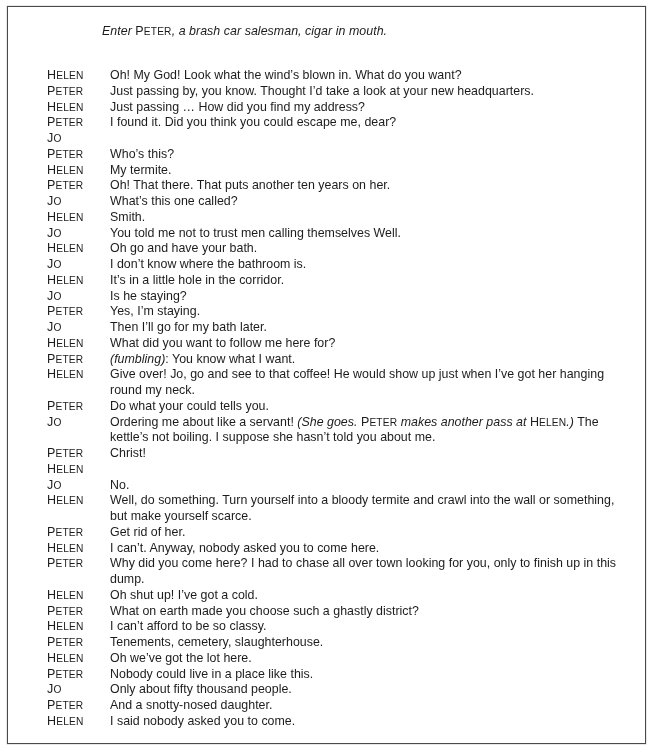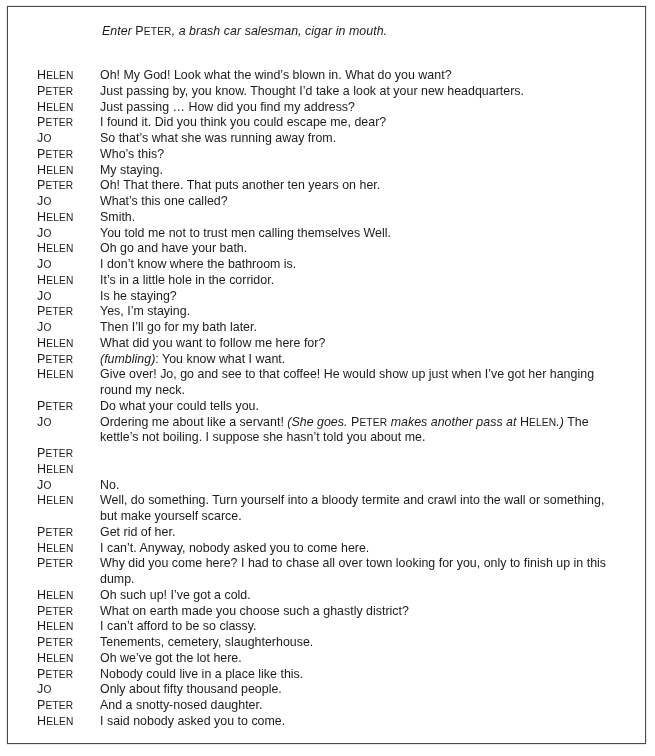--- a/index.html
+++ b/index.html
@@ -51,21 +51,21 @@
   .line {
     display: flex;
     align-items: flex-start;
     font-size: 12.4px;
     line-height: 15.75px;
     color: #1c1c1c;
   }
   .speaker {
     flex: 0 0 63px;
     width: 63px;
-    margin-left: 29px;
+    margin-left: 39px;
     font-size: 11.1px;
     line-height: 15.75px;
     letter-spacing: 0.15px;
     text-transform: none;
     white-space: nowrap;
     color: #1c1c1c;
   }
   .speaker .cap   { font-size: 12.5px; }
   .speaker .small { font-size: 10.2px; }
 
@@ -100,29 +100,28 @@
       <div class="line">
         <div class="speaker"><span class="cap">H</span><span class="small">ELEN</span></div>
         <div class="text">Just passing … How did you find my address?</div>
       </div>
       <div class="line">
         <div class="speaker"><span class="cap">P</span><span class="small">ETER</span></div>
         <div class="text">I found it. Did you think you could escape me, dear?</div>
       </div>
       <div class="line">
         <div class="speaker"><span class="cap">J</span><span class="small">O</span></div>
-        <div class="text">So that’s what she was running away from.</div>
       </div>
       <div class="line">
         <div class="speaker"><span class="cap">P</span><span class="small">ETER</span></div>
         <div class="text">Who’s this?</div>
       </div>
       <div class="line">
         <div class="speaker"><span class="cap">H</span><span class="small">ELEN</span></div>
-        <div class="text">My staying.</div>
+        <div class="text">My termite.</div>
       </div>
       <div class="line">
         <div class="speaker"><span class="cap">P</span><span class="small">ETER</span></div>
         <div class="text">Oh! That there. That puts another ten years on her.</div>
       </div>
       <div class="line">
         <div class="speaker"><span class="cap">J</span><span class="small">O</span></div>
         <div class="text">What’s this one called?</div>
       </div>
       <div class="line">
@@ -172,20 +171,21 @@
       <div class="line">
         <div class="speaker"><span class="cap">P</span><span class="small">ETER</span></div>
         <div class="text">Do what your could tells you.</div>
       </div>
       <div class="line">
         <div class="speaker"><span class="cap">J</span><span class="small">O</span></div>
         <div class="text">Ordering me about like a servant! <i>(She goes. </i><span class="sc"><span class="cap">P</span><span class="small">ETER</span></span><i> makes another pass at </i><span class="sc"><span class="cap">H</span><span class="small">ELEN</span></span><i>.)</i> The kettle’s not boiling. I suppose she hasn’t told you about me.</div>
       </div>
       <div class="line">
         <div class="speaker"><span class="cap">P</span><span class="small">ETER</span></div>
+        <div class="text">Christ!</div>
       </div>
       <div class="line">
         <div class="speaker"><span class="cap">H</span><span class="small">ELEN</span></div>
       </div>
       <div class="line">
         <div class="speaker"><span class="cap">J</span><span class="small">O</span></div>
         <div class="text">No.</div>
       </div>
       <div class="line">
         <div class="speaker"><span class="cap">H</span><span class="small">ELEN</span></div>
@@ -198,21 +198,21 @@
       <div class="line">
         <div class="speaker"><span class="cap">H</span><span class="small">ELEN</span></div>
         <div class="text">I can’t. Anyway, nobody asked you to come here.</div>
       </div>
       <div class="line">
         <div class="speaker"><span class="cap">P</span><span class="small">ETER</span></div>
         <div class="text">Why did you come here? I had to chase all over town looking for you, only to finish up in this dump.</div>
       </div>
       <div class="line">
         <div class="speaker"><span class="cap">H</span><span class="small">ELEN</span></div>
-        <div class="text">Oh such up! I’ve got a cold.</div>
+        <div class="text">Oh shut up! I’ve got a cold.</div>
       </div>
       <div class="line">
         <div class="speaker"><span class="cap">P</span><span class="small">ETER</span></div>
         <div class="text">What on earth made you choose such a ghastly district?</div>
       </div>
       <div class="line">
         <div class="speaker"><span class="cap">H</span><span class="small">ELEN</span></div>
         <div class="text">I can’t afford to be so classy.</div>
       </div>
       <div class="line">

